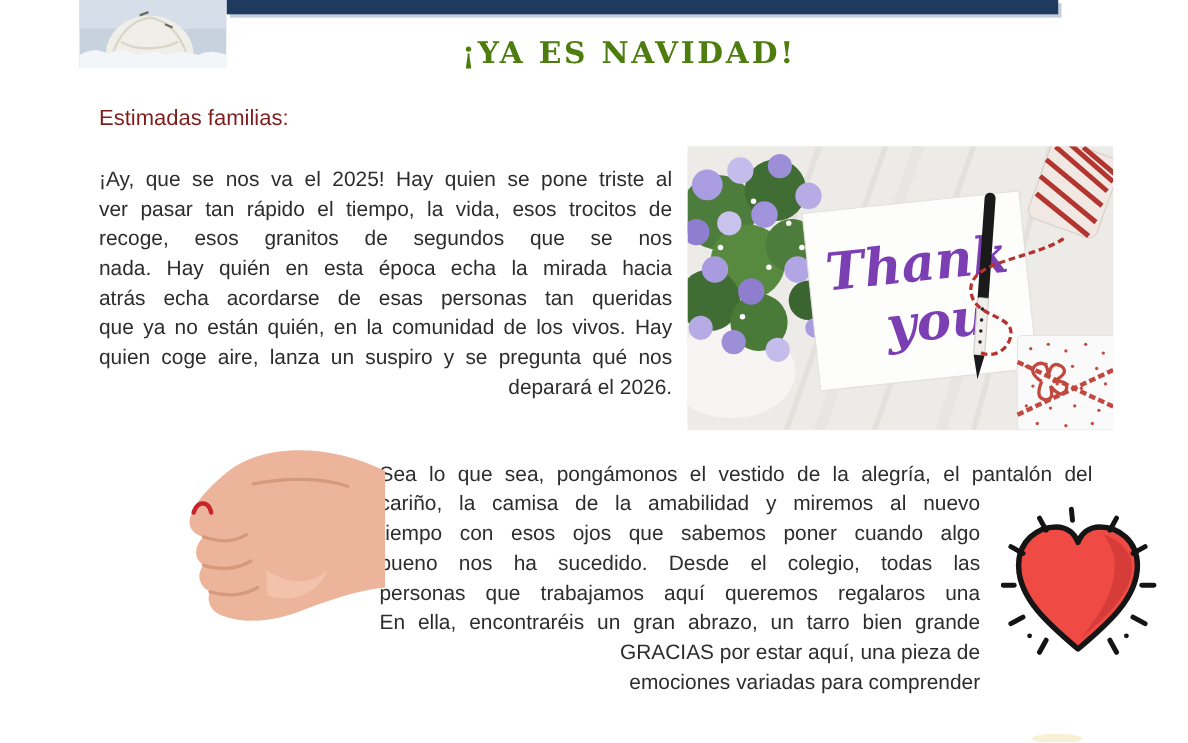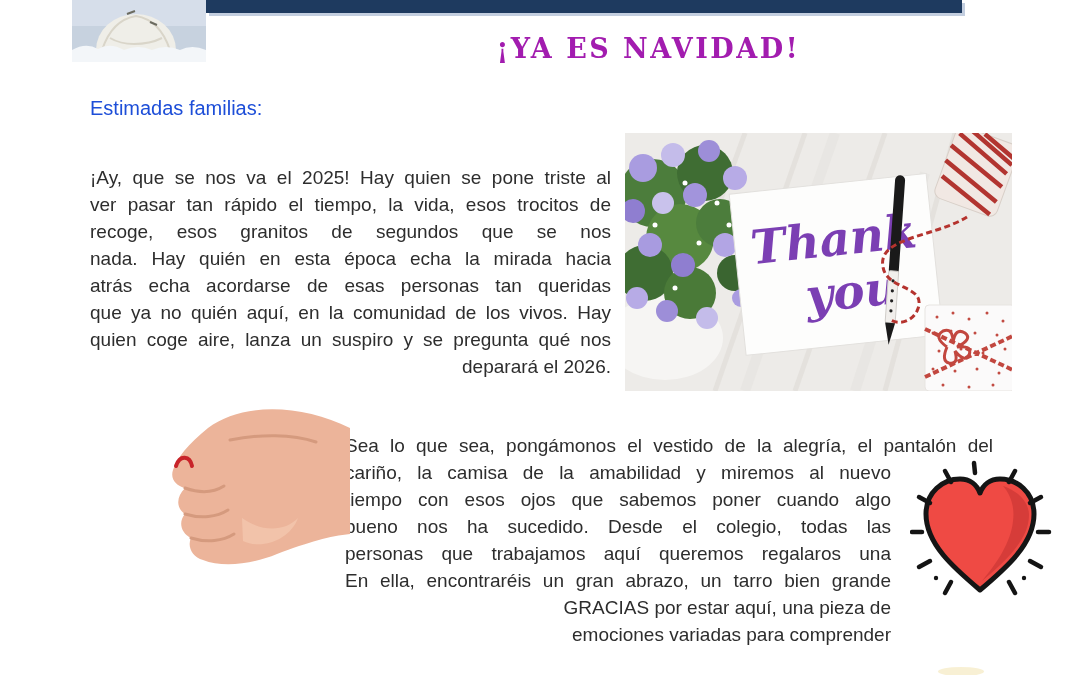--- a/index.html
+++ b/index.html
@@ -13,28 +13,28 @@
   .top-bar{
     left:206px;top:0;width:756px;height:13px;background:#1e3a5f;
     box-shadow:3px 3px 0 0 #c3cedf;
   }
 
   
   .igloo{left:72px;top:0;width:134px;height:62px;overflow:hidden;}
 
   
   .main-title{
-    left:420px;top:33px;width:380px;text-align:right;
+    left:420px;top:33px;width:380px;text-align:left;
     font-family:"DejaVu Serif","Liberation Serif",serif;
-    font-weight:bold;font-size:27px;letter-spacing:2.5px;color:#a21caf;
+    font-weight:bold;font-size:27px;letter-spacing:2.5px;color:#4d7c0f;
   }
 
-  .greeting{left:90px;top:97px;font-size:20px;color:#1d4ed8;}
-
-  .para{font-size:19px;line-height:27px;color:#2d2d2d;margin-top:14px;}
+  .greeting{left:90px;top:97px;font-size:20px;color:#7f1d1d;}
+
+  .para{font-size:19px;line-height:27px;color:#2d2d2d;}
   .para div{height:27px;overflow:visible;white-space:nowrap;}
   .jline{text-align:justify;text-align-last:justify;white-space:normal !important;text-justify:inter-word;}
   .lline{text-align:right;}
 
   .p1{left:90px;top:150px;width:521px;}
   .p2{left:345px;top:418px;width:648px;}
   .p2 .narrow{width:546px;}
   .p2 .short{width:546px;}
 
   
@@ -70,21 +70,21 @@
   <div class="abs main-title">¡YA ES NAVIDAD!</div>
 
   <div class="abs greeting">Estimadas familias:</div>
 
   <div class="abs para p1">
     <div class="jline">¡Ay, que se nos va el 2025! Hay quien se pone triste al</div>
     <div class="jline">ver pasar tan rápido el tiempo, la vida, esos trocitos de</div>
     <div class="jline">recoge, esos granitos de segundos que se nos</div>
     <div class="jline">nada. Hay quién en esta época echa la mirada hacia</div>
     <div class="jline">atrás echa acordarse de esas personas tan queridas</div>
-    <div class="jline">que ya no quién aquí, en la comunidad de los vivos. Hay</div>
+    <div class="jline">que ya no están quién, en la comunidad de los vivos. Hay</div>
     <div class="jline">quien coge aire, lanza un suspiro y se pregunta qué nos</div>
     <div class="lline">deparará el 2026.</div>
   </div>
 
   <div class="abs photo">
     <svg width="387" height="258" viewBox="0 0 387 258">
 
       <rect width="387" height="258" fill="#edebe8"></rect>
       <path d="M180,0 L90,258 M260,0 L170,258 M330,0 L260,258 M120,0 L40,220" stroke="#dcd8d4" stroke-width="5" opacity="0.55" fill="none"></path>
       <path d="M210,0 L120,258 M300,40 L230,258" stroke="#e4e1dd" stroke-width="10" opacity="0.5" fill="none"></path>

